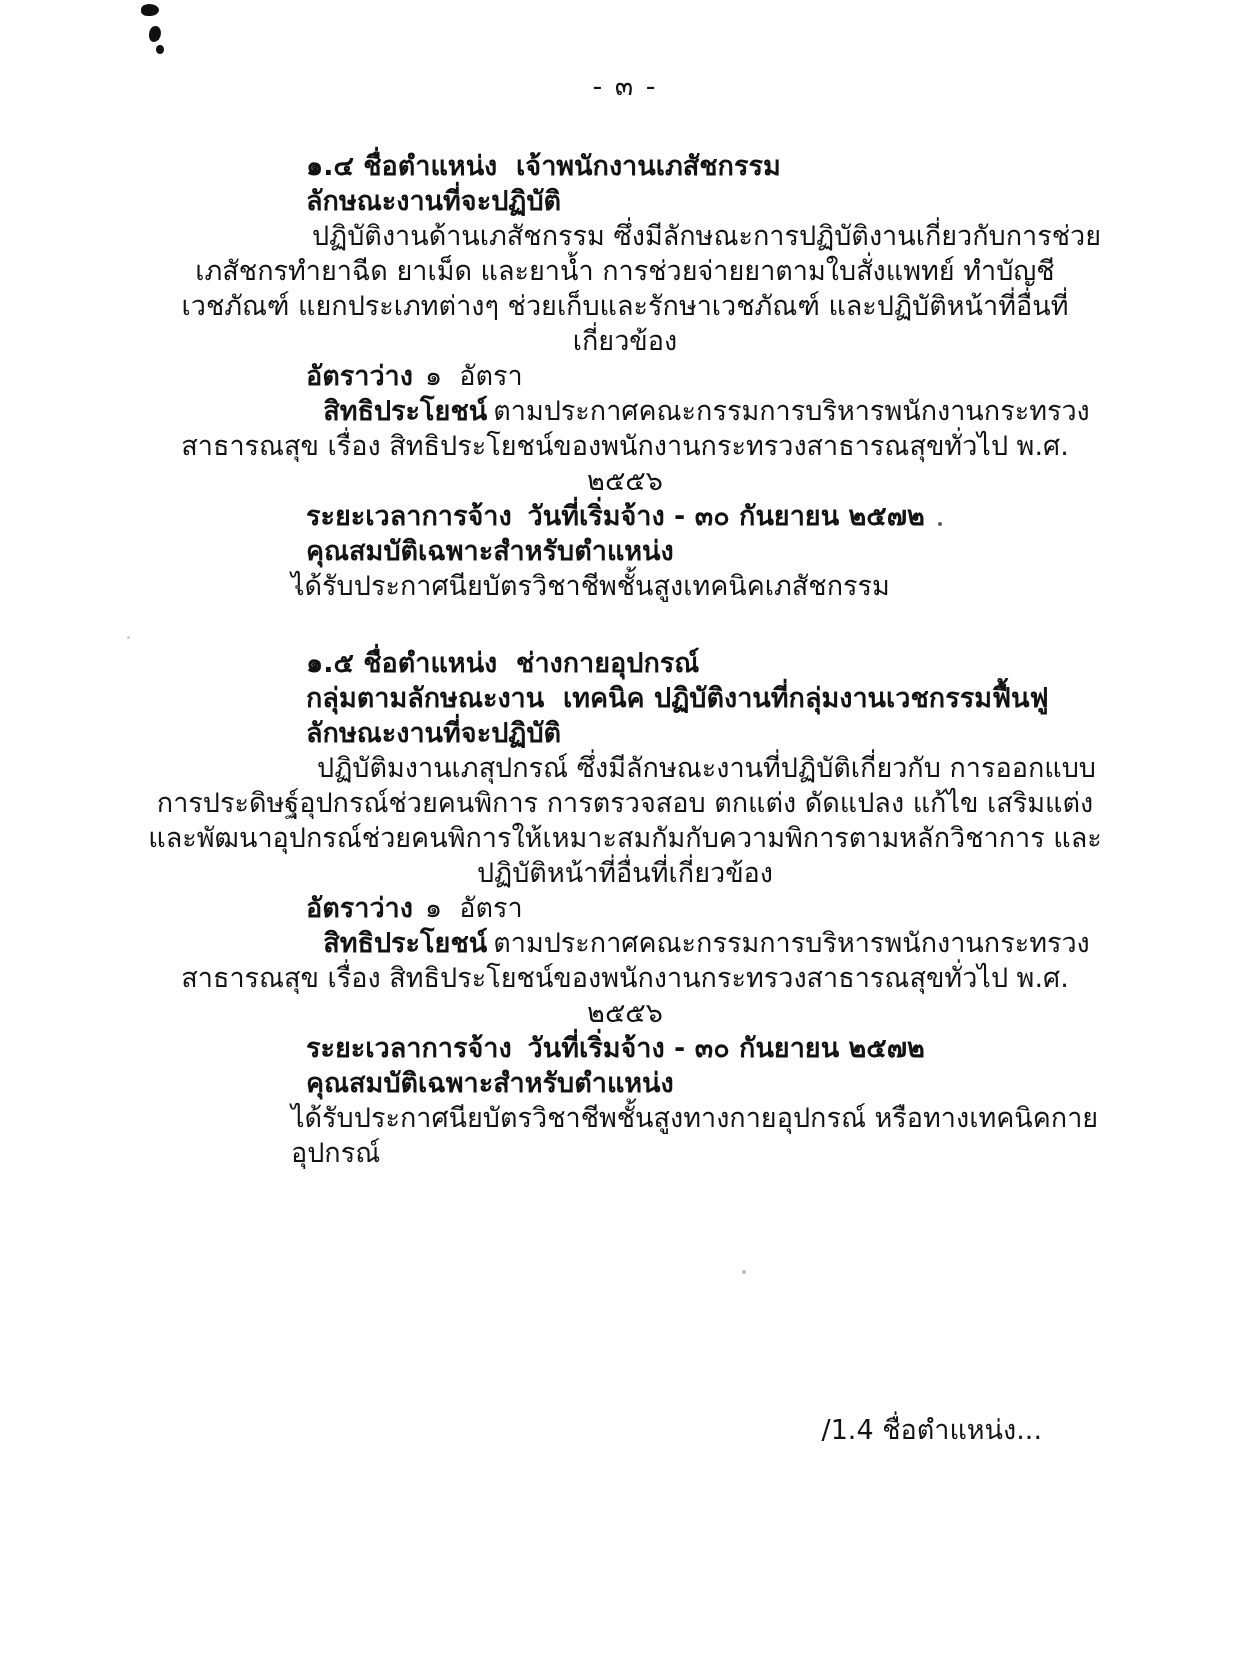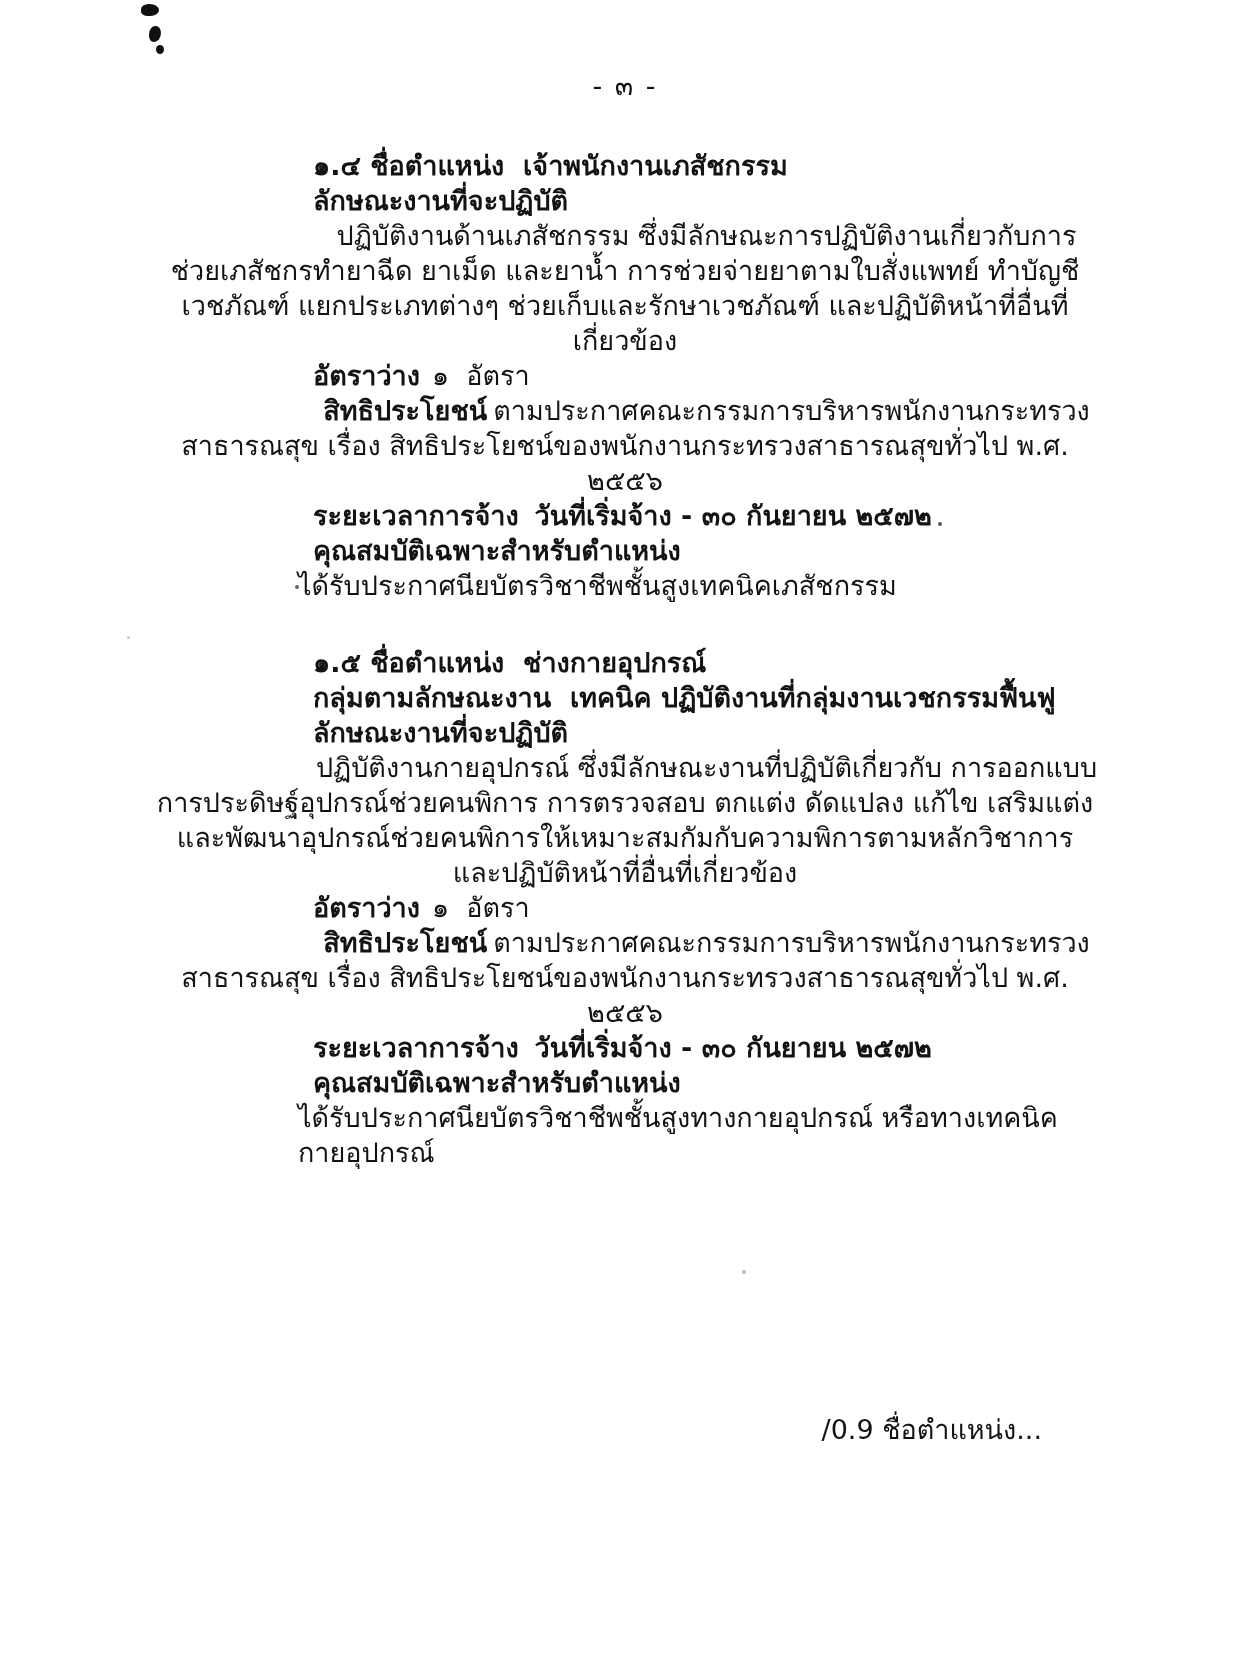--- a/index.html
+++ b/index.html
@@ -15,21 +15,21 @@
   .content {
     padding:68px 130px 0 142px;
     font-size:27px;
     line-height:35px;
   }
   .page-num {
     text-align:center;
     white-space:pre-wrap;
     letter-spacing:2px;
   }
-  .sec { margin:8px; }
+  .sec { margin:1px; }
   .sec-1 { margin-top:45px; }
   .sec-2 { margin-top:42px; }
   .line { white-space:pre-wrap; }
   .b { font-weight:bold; }
   .indent { padding-left:163px; }
   .indent-sm { padding-left:148px; }
   .para { margin:0; text-indent:163px; text-align:center; }
   .val { margin-left:12px; font-weight:normal; }
   .val-tight { margin-left:6px; font-weight:normal; }
   .val-wide { margin-left:16px; font-weight:bold; }
@@ -77,25 +77,25 @@
       <p class="para"><span class="b">สิทธิประโยชน์</span><span class="val-tight">ตามประกาศคณะกรรมการบริหารพนักงานกระทรวงสาธารณสุข เรื่อง สิทธิประโยชน์ของพนักงานกระทรวงสาธารณสุขทั่วไป พ.ศ. ๒๕๕๖</span></p>
       <div class="line indent"><span class="b">ระยะเวลาการจ้าง</span><span class="val-wide">วันที่เริ่มจ้าง - ๓๐ กันยายน ๒๕๗๒</span></div>
       <div class="line indent b">คุณสมบัติเฉพาะสำหรับตำแหน่ง</div>
       <div class="line indent-sm">ได้รับประกาศนียบัตรวิชาชีพชั้นสูงเทคนิคเภสัชกรรม</div>
     </div>
 
     <div class="sec sec-2">
       <div class="line indent b">๑.๕ ชื่อตำแหน่ง  ช่างกายอุปกรณ์</div>
       <div class="line indent b">กลุ่มตามลักษณะงาน  เทคนิค ปฏิบัติงานที่กลุ่มงานเวชกรรมฟื้นฟู</div>
       <div class="line indent b">ลักษณะงานที่จะปฏิบัติ</div>
-      <p class="para">ปฏิบัติงานกายอุปกรณ์ ซึ่งมีลักษณะงานที่ปฏิบัติเกี่ยวกับ การออกแบบ การประดิษฐ์อุปกรณ์ช่วยคนพิการ การตรวจสอบ ตกแต่ง ดัดแปลง แก้ไข เสริมแต่ง และพัฒนาอุปกรณ์ช่วยคนพิการให้เหมาะสมกัมกับความพิการตามหลักวิชาการ และปฏิบัติหน้าที่อื่นที่เกี่ยวข้อง</p>
+      <p class="para">ปฏิบัติมงานเภสุปกรณ์ ซึ่งมีลักษณะงานที่ปฏิบัติเกี่ยวกับ การออกแบบ การประดิษฐ์อุปกรณ์ช่วยคนพิการ การตรวจสอบ ตกแต่ง ดัดแปลง แก้ไข เสริมแต่ง และพัฒนาอุปกรณ์ช่วยคนพิการให้เหมาะสมกัมกับความพิการตามหลักวิชาการ และปฏิบัติหน้าที่อื่นที่เกี่ยวข้อง</p>
       <div class="line indent"><span class="b">อัตราว่าง</span><span class="val">๑  อัตรา</span></div>
       <p class="para"><span class="b">สิทธิประโยชน์</span><span class="val-tight">ตามประกาศคณะกรรมการบริหารพนักงานกระทรวงสาธารณสุข เรื่อง สิทธิประโยชน์ของพนักงานกระทรวงสาธารณสุขทั่วไป พ.ศ. ๒๕๕๖</span></p>
       <div class="line indent"><span class="b">ระยะเวลาการจ้าง</span><span class="val-wide">วันที่เริ่มจ้าง - ๓๐ กันยายน ๒๕๗๒</span></div>
       <div class="line indent b">คุณสมบัติเฉพาะสำหรับตำแหน่ง</div>
       <div class="line indent-sm">ได้รับประกาศนียบัตรวิชาชีพชั้นสูงทางกายอุปกรณ์ หรือทางเทคนิคกายอุปกรณ์</div>
     </div>
 
   </div>
 
-  <div class="footer-note">/0.9 ชื่อตำแหน่ง...</div>
+  <div class="footer-note">/1.4 ชื่อตำแหน่ง...</div>
 
 </div>
 
 </body></html>

